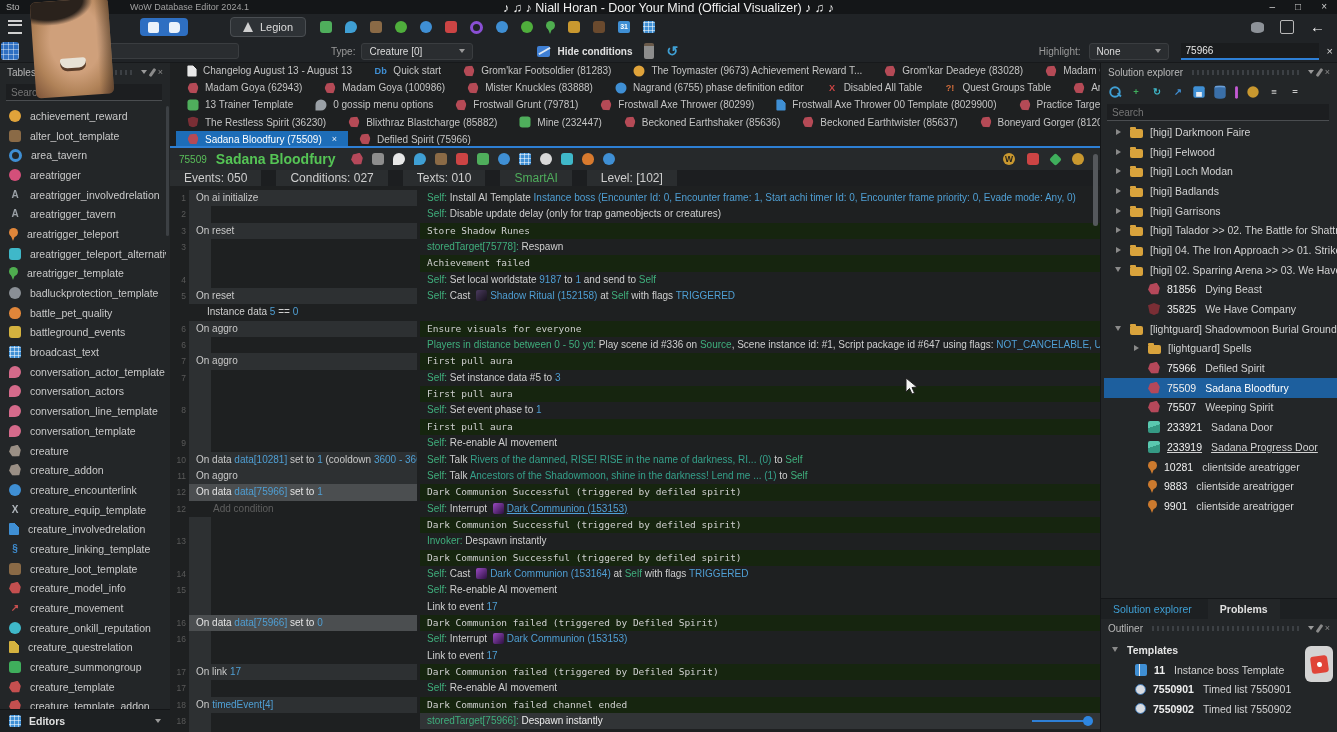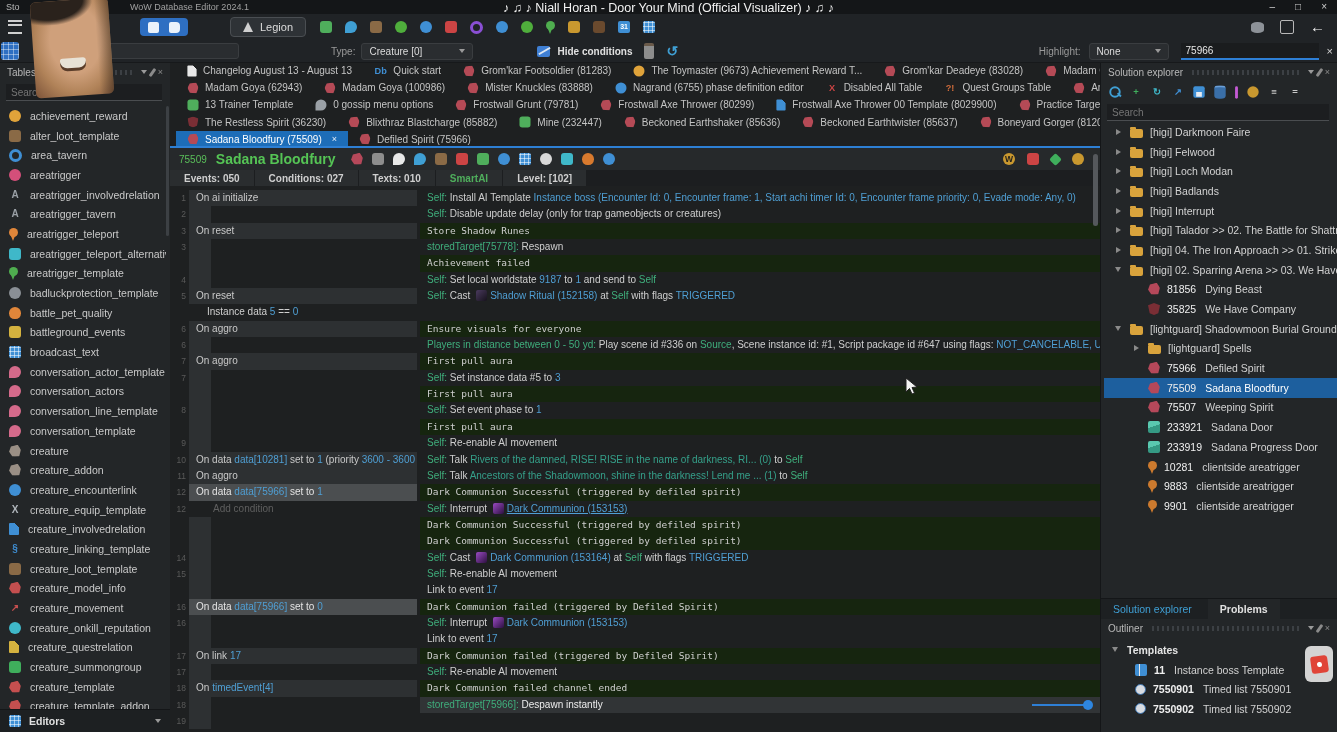--- a/index.html
+++ b/index.html
@@ -85,21 +85,21 @@
   .tab .ic{transform:scale(.92);}
   .tab.active{background:#1d6db8;color:#fff;}
   .tab .tclose{margin-left:4px;font-size:9px;color:#e8f0fa;}
   .blueline{position:absolute;top:84px;left:0;right:0;height:2px;background:#2d7fd4;}
   
   .ed-header{position:absolute;top:86px;left:0;right:0;height:22px;background:#26292b;display:flex;align-items:center;gap:9px;padding-left:9px;}
   .ed-id{color:#5abf5a;font-size:10px;}
   .ed-name{color:#55c455;font-size:14px;font-weight:bold;margin-right:6px;}
   .edicons{display:flex;align-items:center;gap:9px;}
   .edicons-r{margin-left:auto;display:flex;align-items:center;gap:12px;margin-right:16px;}
-  .ed-stats{position:absolute;top:108px;left:0;right:0;height:16px;background:#1c1e20;display:flex;gap:1px;font-size:10px;font-weight:bold;}
+  .ed-stats{position:absolute;top:108px;left:0;right:0;height:16px;background:#1c1e20;display:flex;gap:15px;font-size:12px;}
   .stat{background:#2a2d2f;height:100%;display:flex;align-items:center;padding:0 14px;color:#cfcfcf;}
   .stat.green{color:#4fae5c;}
   
   .script{position:absolute;top:124px;left:0;right:0;bottom:0;overflow:hidden;padding-top:4px;}
   .srow{height:16.35px;display:flex;align-items:stretch;font-size:10px;}
   .ln{width:16px;flex:none;text-align:right;padding-right:3px;color:#5a5a5a;font-size:8.5px;line-height:16.35px;}
   .lcol{width:228px;flex:none;display:flex;}
   .evcell{flex:1;background:#2d3032;line-height:16.35px;padding-left:7px;white-space:nowrap;overflow:hidden;color:#c9c9c9;}
   .evcell.sel{background:#4b4e50;color:#e4e4e4;}
   .stub{width:22px;background:#2d3032;}
@@ -625,21 +625,21 @@
         <div class="srow">
           <div class="ln">9</div>
           <div class="lcol">
             <div class="stub"></div>
           </div>
           <div class="rcol"><span class="kw">Self:</span><span class="pl"> Re-enable AI movement</span></div>
         </div>
         <div class="srow">
           <div class="ln">10</div>
           <div class="lcol">
-            <div class="evcell"><span class="ev">On data </span><span class="num">data[10281]</span><span class="ev"> set to </span><span class="num">1</span><span class="ev"> (priority </span><span class="num">3600 - 3600 s</span></div>
+            <div class="evcell"><span class="ev">On data </span><span class="num">data[10281]</span><span class="ev"> set to </span><span class="num">1</span><span class="ev"> (cooldown </span><span class="num">3600 - 3600 s</span></div>
           </div>
           <div class="rcol"><span class="kw">Self:</span><span class="pl"> Talk </span><span class="tlk">Rivers of the damned, RISE! RISE in the name of darkness, RI... (0)</span><span class="pl"> to </span><span class="kw">Self</span></div>
         </div>
         <div class="srow">
           <div class="ln">11</div>
           <div class="lcol">
             <div class="evcell"><span class="ev">On aggro</span></div>
           </div>
           <div class="rcol"><span class="kw">Self:</span><span class="pl"> Talk </span><span class="tlk">Ancestors of the Shadowmoon, shine in the darkness! Lend me ... (1)</span><span class="pl"> to </span><span class="kw">Self</span></div>
         </div>
@@ -656,20 +656,27 @@
             <div class="note"><span class="dim">Add condition</span></div>
           </div>
           <div class="rcol"><span class="kw">Self:</span><span class="pl"> Interrupt </span><span class="sic sic-dark"></span><span class="lnku">Dark Communion (153153)</span></div>
         </div>
         <div class="srow">
           <div class="ln"></div>
           <div class="lcol">
             <div class="stub"></div>
           </div>
           <div class="rcol cmt"><span class="pl">Dark Communion Successful (triggered by defiled spirit)</span></div>
+        </div>
+        <div class="srow">
+          <div class="ln">13</div>
+          <div class="lcol">
+            <div class="stub"></div>
+          </div>
+          <div class="rcol"><span class="kw">Invoker:</span><span class="pl"> Despawn instantly</span></div>
         </div>
         <div class="srow">
           <div class="ln"></div>
           <div class="lcol">
             <div class="stub"></div>
           </div>
           <div class="rcol cmt"><span class="pl">Dark Communion Successful (triggered by defiled spirit)</span></div>
         </div>
         <div class="srow">
           <div class="ln">14</div>
@@ -799,21 +806,21 @@
             <span class="chev-r"></span>
           </span>
           <span class="ic sh-folder" style="--c: #d9a33c; background: rgb(217, 163, 60);"></span>
           <span>[higi] Badlands</span>
         </div>
         <div class="tree-item" style="padding-left: 9px;">
           <span class="chevslot">
             <span class="chev-r"></span>
           </span>
           <span class="ic sh-folder" style="--c: #d9a33c; background: rgb(217, 163, 60);"></span>
-          <span>[higi] Interrupt</span>
+          <span>[higi] Garrisons</span>
         </div>
         <div class="tree-item" style="padding-left: 9px;">
           <span class="chevslot">
             <span class="chev-r"></span>
           </span>
           <span class="ic sh-folder" style="--c: #d9a33c; background: rgb(217, 163, 60);"></span>
           <span>[higi] Talador &gt;&gt; 02. The Battle for Shattrath -...</span>
         </div>
         <div class="tree-item" style="padding-left: 9px;">
           <span class="chevslot">
@@ -872,21 +879,21 @@
           <span class="ic sh-creature" style="--c: #b5485a; background: rgb(181, 72, 90);"></span>
           <span class="tid">75507</span>
           <span>Weeping Spirit</span>
         </div>
         <div class="tree-item" style="padding-left: 27px;">
           <span class="chevslot"></span>
           <span class="ic sh-cube" style="--c: #4fbfa8;"></span>
           <span class="tid">233921</span>
           <span>Sadana Door</span>
         </div>
-        <div class="tree-item" style="padding-left: 27px;">
+        <div class="tree-item" style="padding-left: 27px; text-decoration: underline;">
           <span class="chevslot"></span>
           <span class="ic sh-cube" style="--c: #4fbfa8;"></span>
           <span class="tid">233919</span>
           <span>Sadana Progress Door</span>
         </div>
         <div class="tree-item" style="padding-left: 27px;">
           <span class="chevslot"></span>
           <span class="ic sh-pin" style="--c: #cc7a2e; background: rgb(204, 122, 46);"></span>
           <span class="tid">10281</span>
           <span>clientside areatrigger</span>

